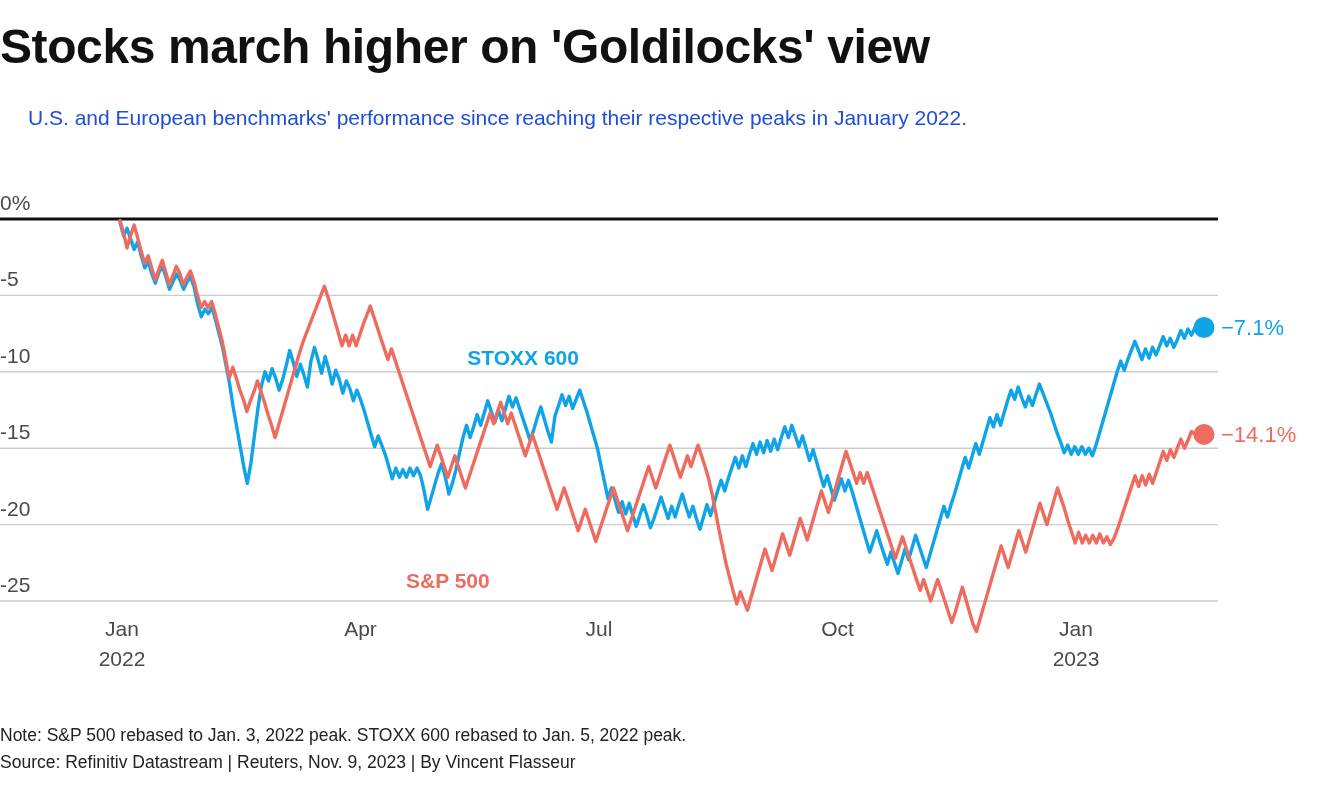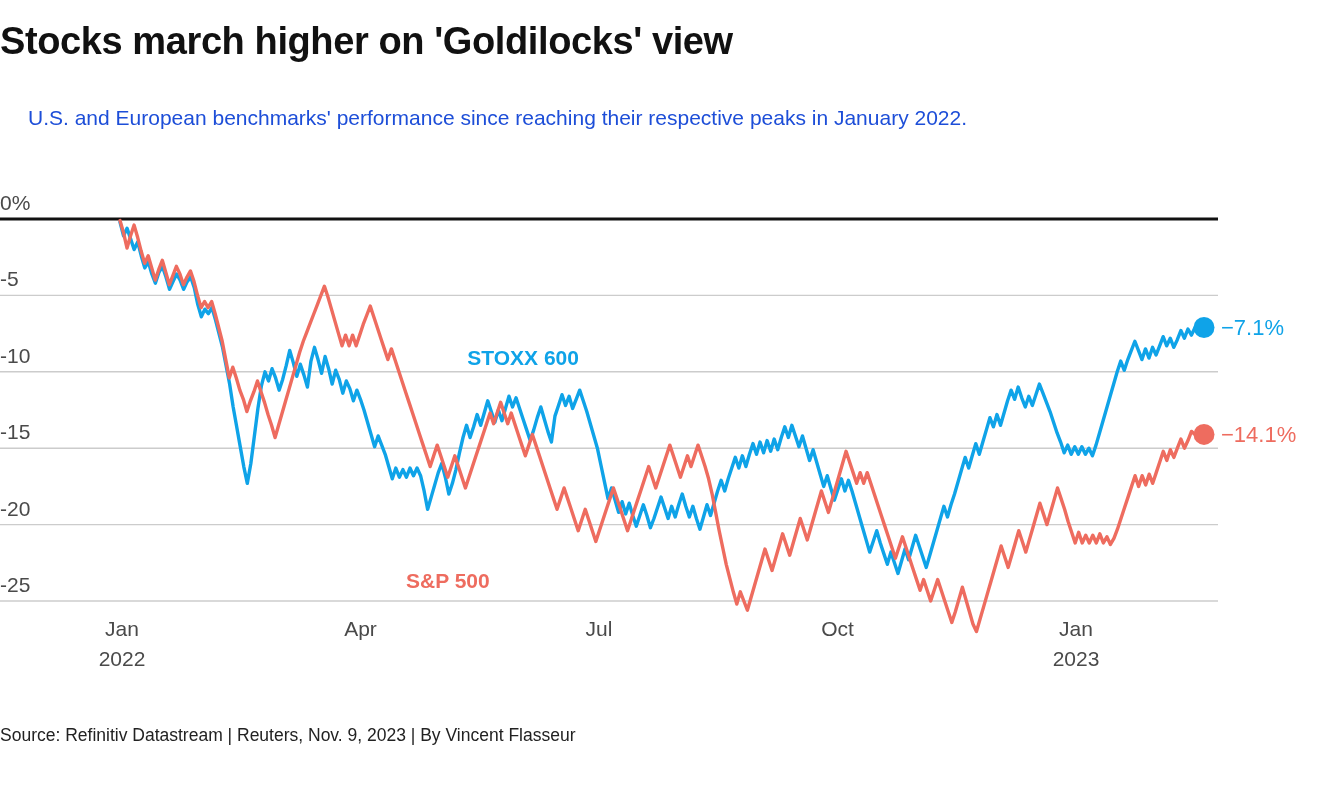--- a/index.html
+++ b/index.html
@@ -21,21 +21,21 @@
     left: 0; top: 0;
     width: 1320px;
     height: 800px;
   }
 
   .chart-title {
     position: absolute;
     left: 0px;
     top: 22px;
     width: 1300px;
-    font-size: 38px;
+    font-size: 48px;
     font-weight: bold;
     letter-spacing: -0.4px;
     color: #111111;
     line-height: 1.05;
   }
   .chart-subtitle {
     position: absolute;
     left: 0px;
     top: 105px;
     width: 1310px;
@@ -162,16 +162,17 @@
           <text x="360.5" y="28" class="xtick-label">Apr</text>
           <text x="599" y="28" class="xtick-label">Jul</text>
           <text x="837.5" y="28" class="xtick-label">Oct</text>
           <text x="1076" y="28" class="xtick-label">Jan</text>
           <text x="1076" y="58" class="xtick-label">2023</text>
         </g>
     </svg>
   </div>
 
   <div class="footnotes">
+    <div class="footnote-line">Note: S&amp;P 500 rebased to Jan. 3, 2022 peak. STOXX 600 rebased to Jan. 5, 2022 peak.</div>
     <div class="footnote-line">Source: Refinitiv Datastream | Reuters, Nov. 9, 2023 | By Vincent Flasseur</div>
   </div>
 
 </div>
 
 </body></html>

